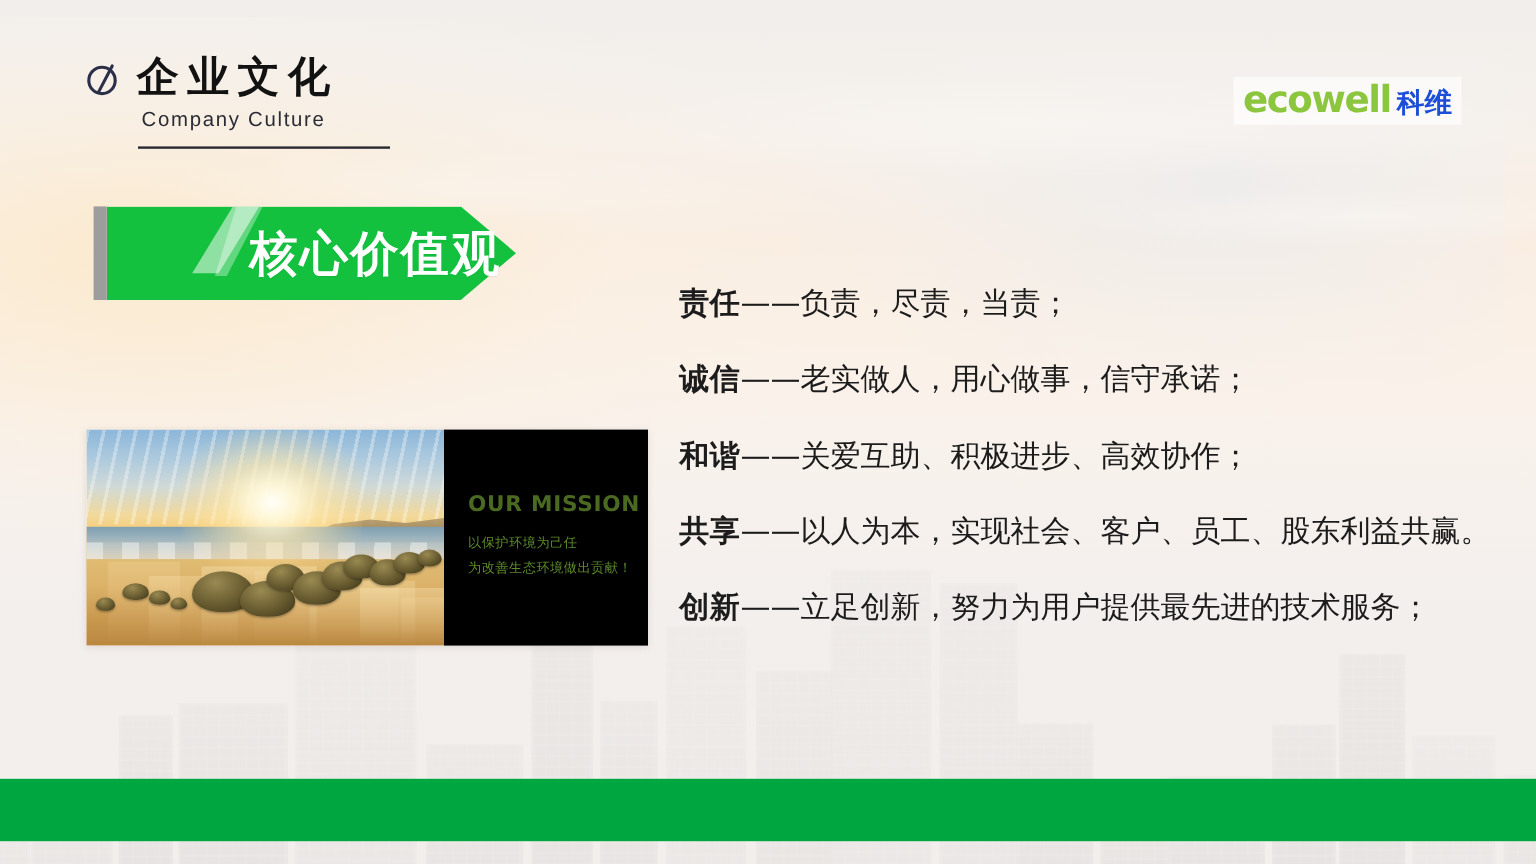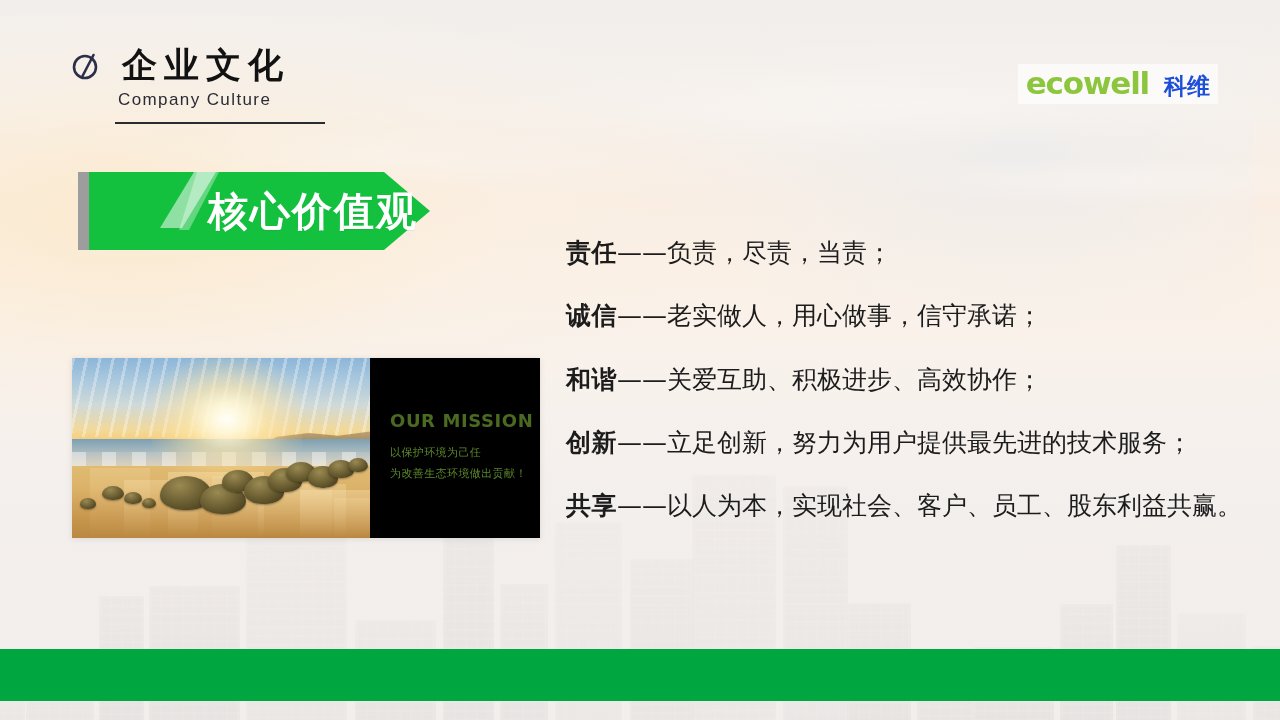--- a/index.html
+++ b/index.html
@@ -61,21 +61,21 @@
       repeating-linear-gradient(90deg, rgba(255,255,255,.10) 0 2px, rgba(0,0,0,0) 2px 11px);
   }
   .haze {
     position:absolute; left:0; top:0; width:100%; height:100%;
     background:linear-gradient(180deg, rgba(250,244,238,.80) 0%, rgba(249,243,238,.58) 22%,
       rgba(247,242,238,.50) 55%, rgba(246,241,238,.62) 100%);
   }
 
   
   .header { position:absolute; left:70px; top:48px; }
-  .hdr-row { display:flex; align-items:center; gap:20px; }
+  .hdr-row { display:flex; align-items:center; gap:12px; }
   .ring-icon { width:32px; height:32px; flex:none; }
   .hdr-title {
     font-family:"DejaVu Sans", sans-serif;
     font-size:35px; font-weight:bold; color:#121212;
     letter-spacing:7px; line-height:1;
   }
   .hdr-sub {
     margin-left:48px; margin-top:7px;
     font-size:17px; color:#2b2b35; letter-spacing:1.4px;
     font-family:"Liberation Sans", sans-serif;
@@ -83,21 +83,21 @@
   .hdr-rule {
     margin-left:45px; margin-top:12px;
     width:210px; height:1.6px; background:#2a2a33;
   }
 
   
   .brand {
     position:absolute; right:62px; top:64px;
     background:rgba(255,255,255,.66);
     padding:4px 8px 5px 8px;
-    display:flex; align-items:baseline; gap:12px;
+    display:flex; align-items:baseline; gap:2px;
   }
   .brand-eco {
     font-family:"DejaVu Sans", sans-serif;
     font-size:31px; font-weight:bold; color:#8cc63e;
     letter-spacing:-1.2px; line-height:1;
   }
   .brand-cn {
     font-family:"DejaVu Sans", sans-serif;
     font-size:23px; font-weight:bold; color:#1d4ed8; line-height:1;
     margin-left:3px;
@@ -310,18 +310,18 @@
       <div class="mission-title">OUR MISSION</div>
       <div class="mission-l1">以保护环境为己任</div>
       <div class="mission-l2">为改善生态环境做出贡献！</div>
     </div>
   </div>
 
   <div class="values" id="values">
       <div class="vline"><span class="vkey">责任</span><span class="vbody">——负责，尽责，当责；</span></div>
       <div class="vline"><span class="vkey">诚信</span><span class="vbody">——老实做人，用心做事，信守承诺；</span></div>
       <div class="vline"><span class="vkey">和谐</span><span class="vbody">——关爱互助、积极进步、高效协作；</span></div>
+      <div class="vline"><span class="vkey">共享</span><span class="vbody">——以人为本，实现社会、客户、员工、股东利益共赢。</span></div>
       <div class="vline"><span class="vkey">创新</span><span class="vbody">——立足创新，努力为用户提供最先进的技术服务；</span></div>
-      <div class="vline"><span class="vkey">共享</span><span class="vbody">——以人为本，实现社会、客户、员工、股东利益共赢。</span></div>
     </div>
 
   <div class="bottom-bar"></div>
 </div>
 
 </body></html>

